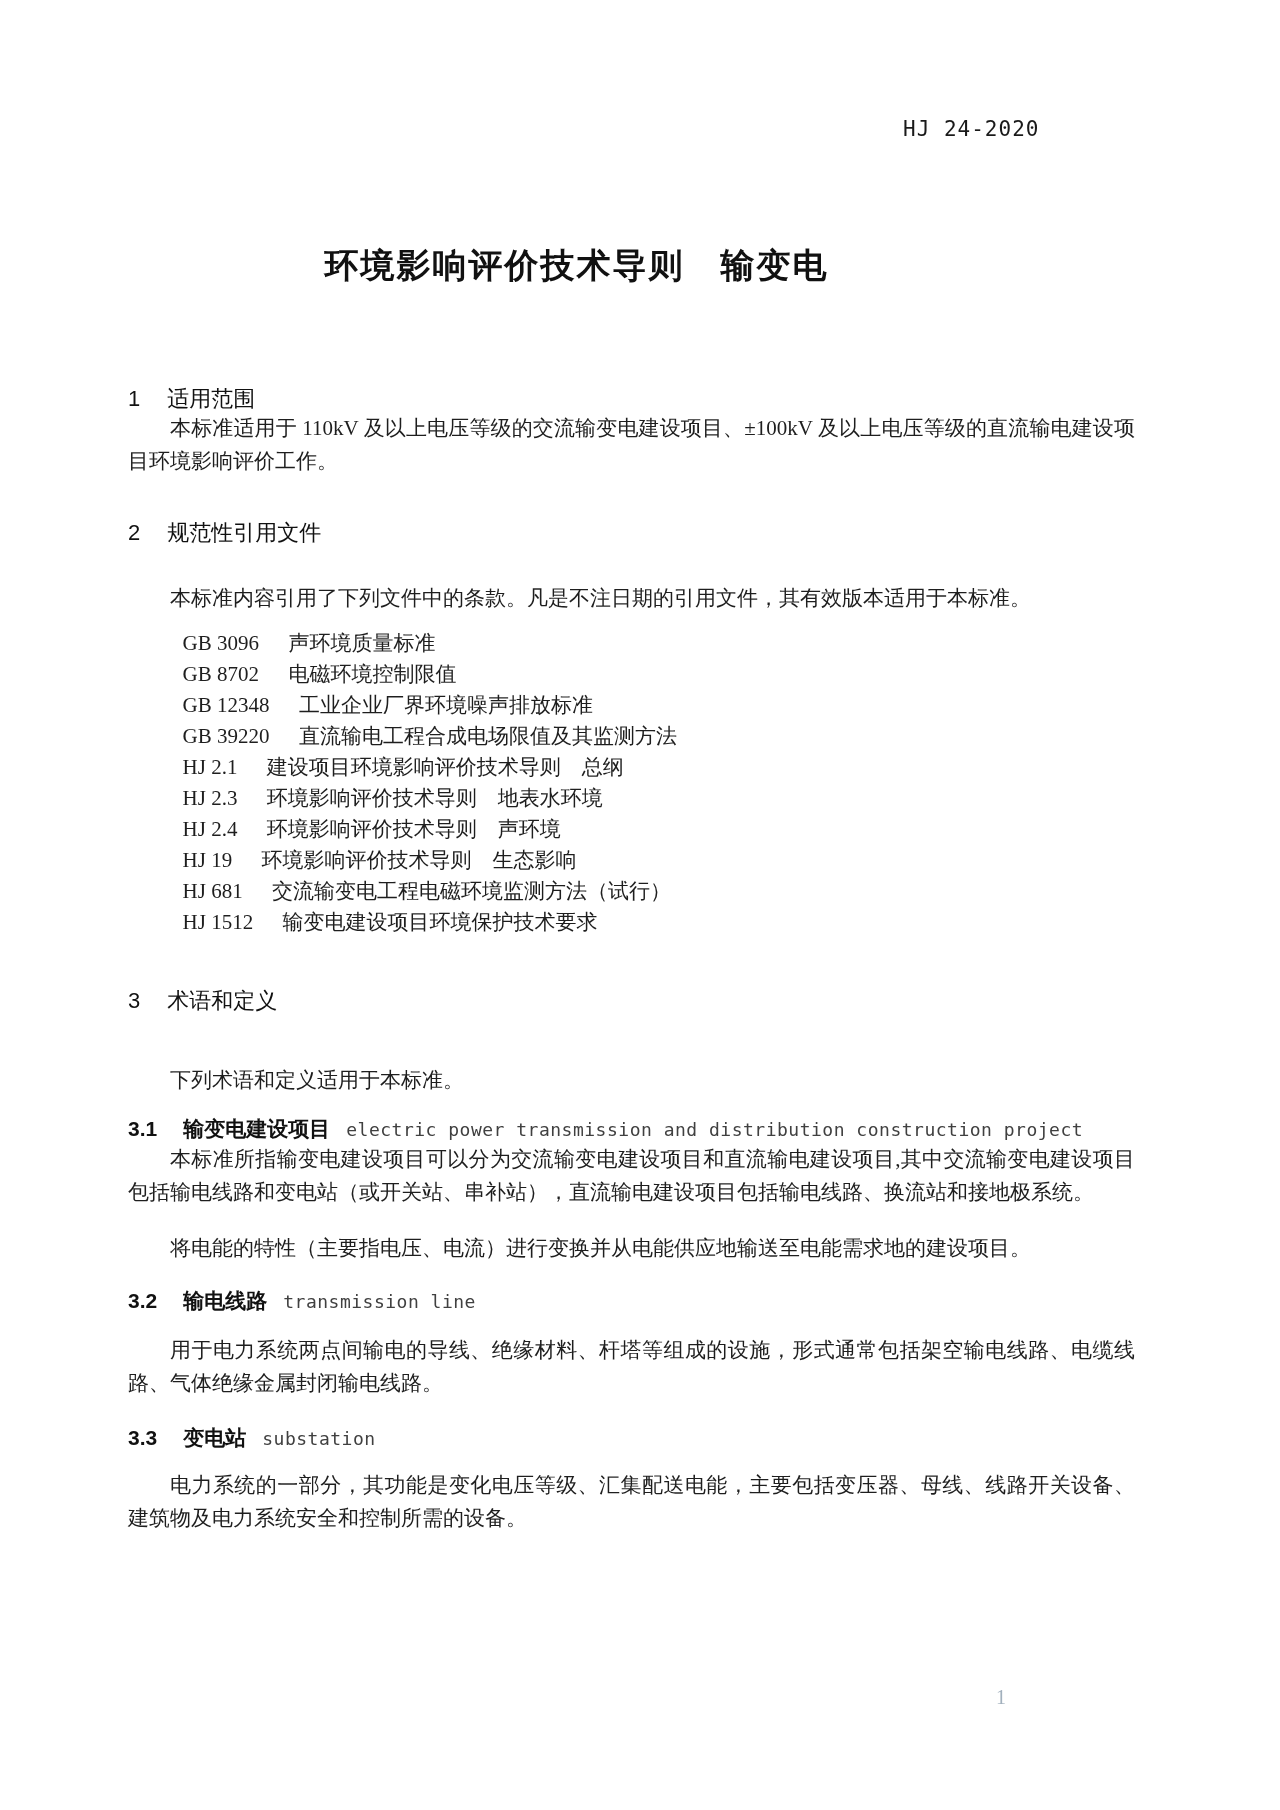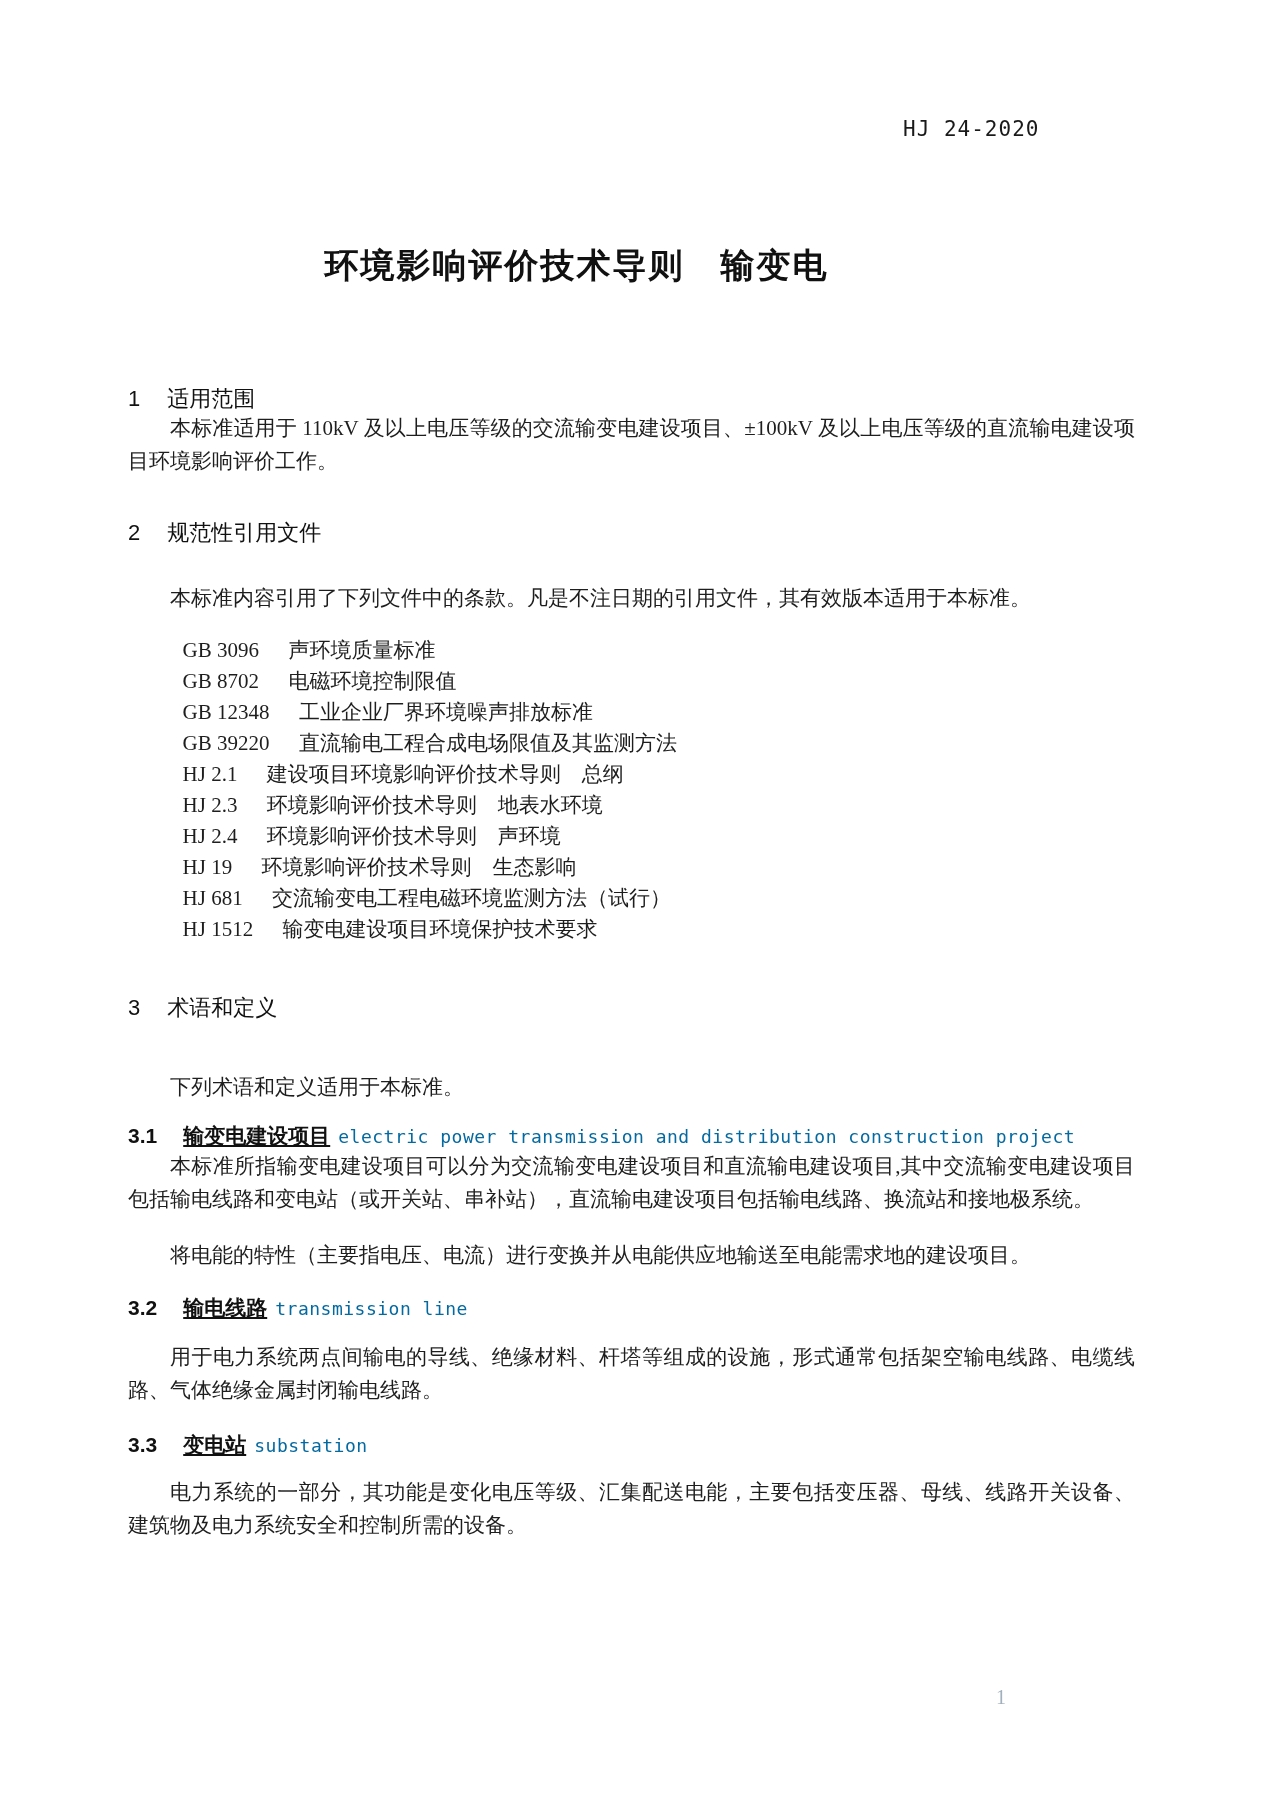--- a/index.html
+++ b/index.html
@@ -49,42 +49,42 @@
   .h3-terms  { margin-top:49px; }
   p.body-p {
     margin:0;
     line-height:33px;
     text-align:justify;
     text-indent:2em;
   }
   .p-first   { margin-top:38px !important; }
   .intro2    { margin-top:36px !important; }
   .intro3    { margin-top:50px !important; }
-  .ref-list  { margin-top:20px; padding-left:2.6em; }
+  .ref-list  { margin-top:13px; padding-left:2.6em; }
   .ref-item  { line-height:31px; white-space:nowrap; }
   .ref-code  { display:inline-block; margin-right:1.4em; }
   .term-heading {
     font-family:"Liberation Sans","DejaVu Sans",sans-serif;
     font-weight:bold;
     font-size:21px;
     line-height:27px;
     white-space:nowrap;
     color:#111;
   }
   .t1 { margin-top:18px; }
   .t2 { margin-top:22px; }
   .t3 { margin-top:24px; }
   .term-num { display:inline-block; margin-right:26px; }
-  .term-zh  { display:inline-block; margin-right:8px;text-decoration:underline; }
+  .term-zh  { display:inline-block; margin-right:16px; }
   .term-en  {
     font-family:"DejaVu Sans Mono",monospace;
     font-weight:normal;
     font-size:18px;
     letter-spacing:0.5px;
-    color:#0369a1;
+    color:#404040;
   }
   .tp1 { margin-top:23px !important; }
   .tp2 { margin-top:19px !important; }
   .tp3 { margin-top:17px !important; }
   .page-number {
     position:absolute;
     top:1686px; left:996px;
     font-size:20px;
     color:#a2b0bd;
   }

